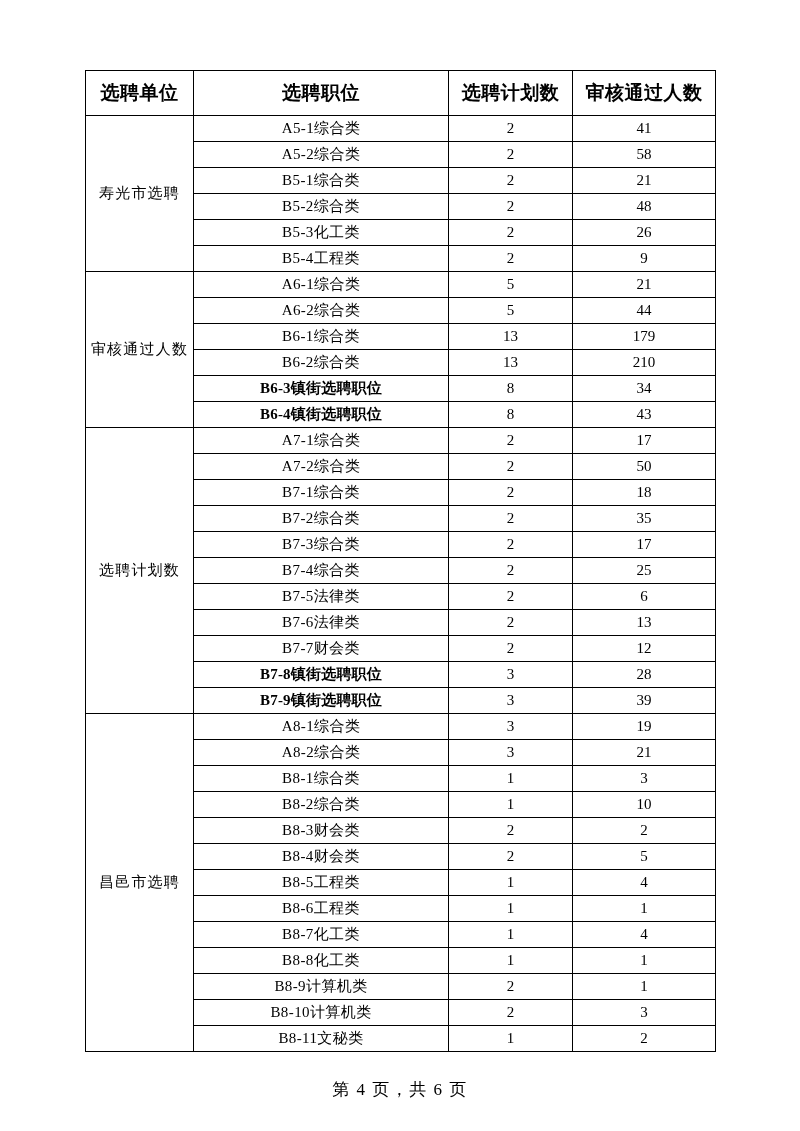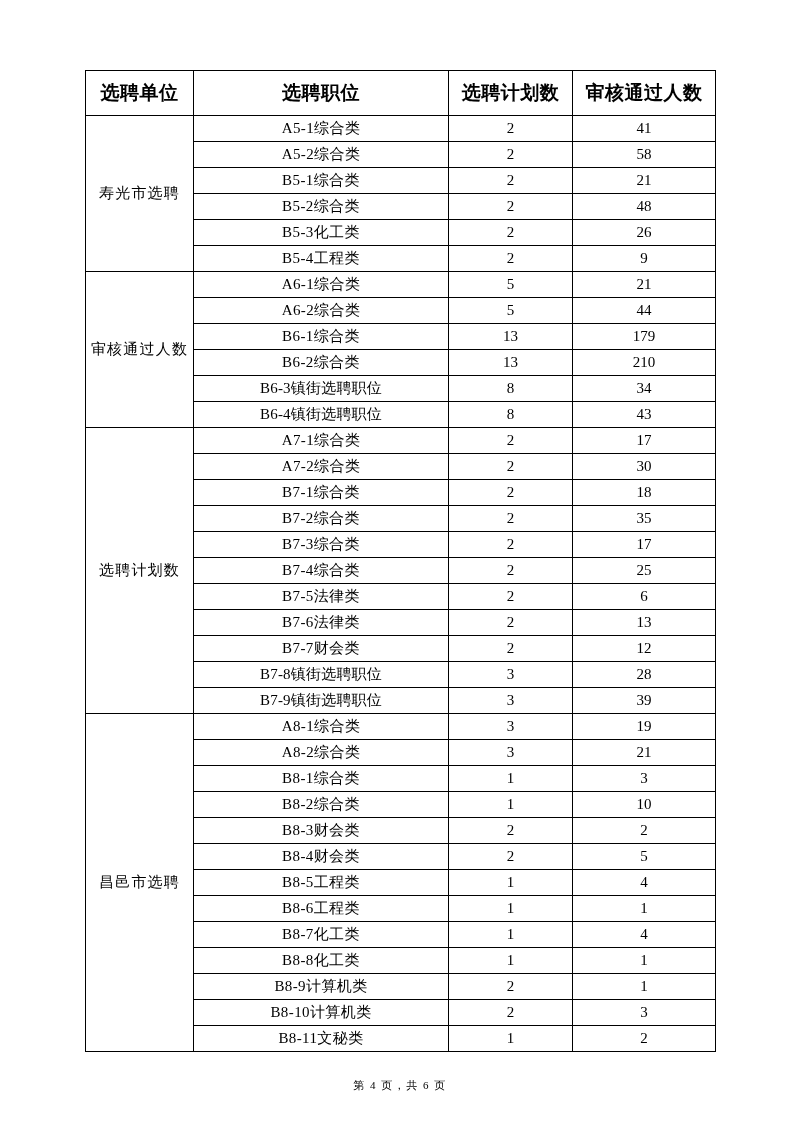--- a/index.html
+++ b/index.html
@@ -79,37 +79,37 @@
     vertical-align: middle;
   }
 
   td.position-cell {
     font-size: 15px;
     letter-spacing: 0.4px;
     white-space: nowrap;
   }
 
   td.position-cell.emph {
-    font-weight: normal;
+    font-weight: bold;
     letter-spacing: 0.2px;
   }
 
   td.num-cell {
     font-size: 14px;
   }
 
   
   .page-footer {
     position: absolute;
     left: 0;
     top: 1078px;
     width: 800px;
     text-align: center;
     font-family: "Liberation Serif", "DejaVu Serif", serif;
-    font-size: 11px;
+    font-size: 17px;
     letter-spacing: 1.5px;
     color: #000000;
   }
 </style>
 </head>
 <body>
 
 <div class="page">
 
   <div class="table-wrap">
@@ -193,21 +193,21 @@
           </tr>
           <tr class="data-row">
             <td class="unit-cell" rowspan="11">选聘计划数</td>
             <td class="position-cell">A7-1综合类</td>
             <td class="num-cell">2</td>
             <td class="num-cell">17</td>
           </tr>
           <tr class="data-row">
             <td class="position-cell">A7-2综合类</td>
             <td class="num-cell">2</td>
-            <td class="num-cell">30</td>
+            <td class="num-cell">50</td>
           </tr>
           <tr class="data-row">
             <td class="position-cell">B7-1综合类</td>
             <td class="num-cell">2</td>
             <td class="num-cell">18</td>
           </tr>
           <tr class="data-row">
             <td class="position-cell">B7-2综合类</td>
             <td class="num-cell">2</td>
             <td class="num-cell">35</td>

